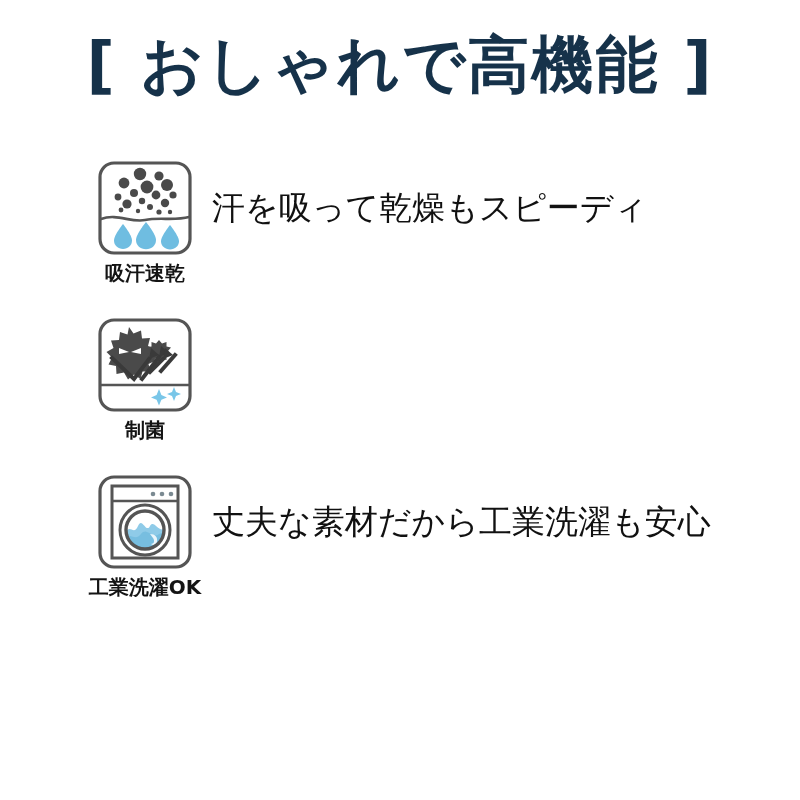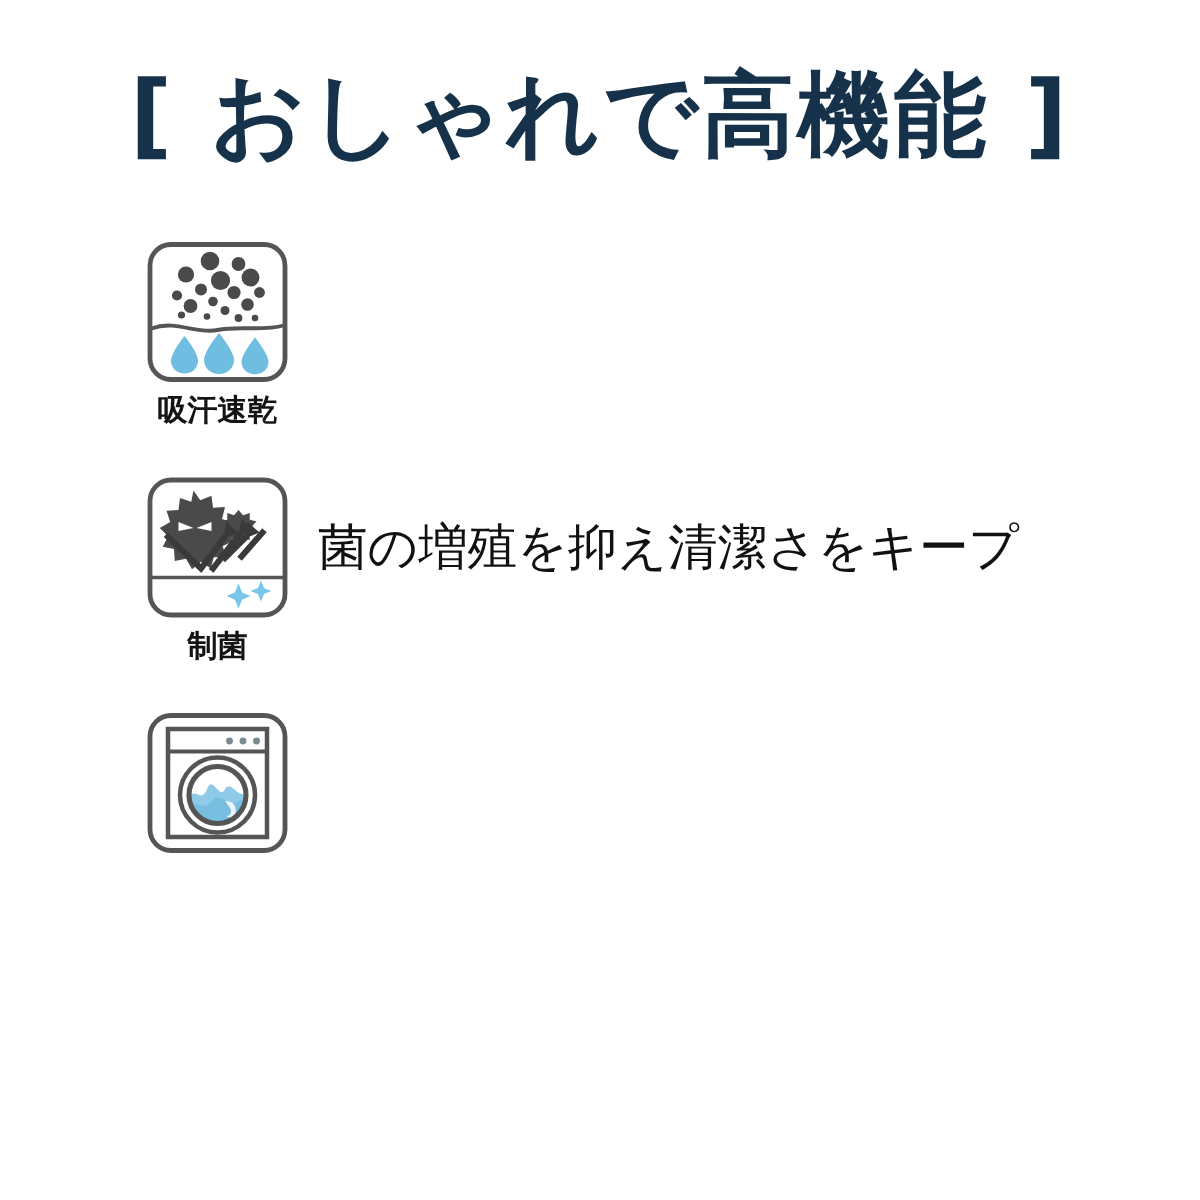--- a/index.html
+++ b/index.html
@@ -18,21 +18,21 @@
     position: relative;
     width: 800px;
     height: 800px;
     background: #ffffff;
   }
 
   
   .title-block {
     position: absolute;
     left: 0;
-    top: 38px;
+    top: 26px;
     width: 800px;
     text-align: center;
   }
   .title-text {
     display: inline-block;
     font-size: 62px;
     line-height: 78px;
     font-weight: 700;
     letter-spacing: 2px;
     color: #16324a;
@@ -128,20 +128,21 @@
             <path d="M4 59 C 20 53, 34 63, 48 60 C 62 57, 78 61, 92 57" fill="none" stroke="#555555" stroke-width="2.6" stroke-linecap="round"></path>
             <g fill="#6fbde1">
               <path d="M26 64 C 26 64, 17 75, 17 80.5 C 17 85.4, 21 89, 26 89 C 31 89, 35 85.4, 35 80.5 C 35 75, 26 64, 26 64 Z"></path>
               <path d="M49 62 C 49 62, 39 74, 39 80 C 39 85.4, 43.4 89.3, 49 89.3 C 54.6 89.3, 59 85.4, 59 80 C 59 74, 49 62, 49 62 Z"></path>
               <path d="M73 65 C 73 65, 64 76, 64 81.3 C 64 86, 68 89.5, 73 89.5 C 78 89.5, 82 86, 82 81.3 C 82 76, 73 65, 73 65 Z"></path>
             </g>
           </svg>
         </div>
         <div class="icon-caption">吸汗速乾</div>
       </div>
+      <div class="desc">汗を吸って乾燥もスピーディ</div>
     </div>
 
     <div class="feature-row">
       <div class="icon-col">
         <div class="icon-box">
           <svg width="96" height="96" viewBox="0 0 96 96">
             <rect x="3" y="3" width="90" height="90" rx="14" ry="14" fill="#ffffff" stroke="#555555" stroke-width="3.2"></rect>
             <line x1="4" y1="68" x2="92" y2="68" stroke="#555555" stroke-width="2.4"></line>
 
             <g>
@@ -174,21 +175,20 @@
             </g>
 
             <g fill="#79c6e8">
               <path d="M62 72 L64.4 78 L70 80.4 L64.4 82.8 L62 88.6 L59.6 82.8 L54 80.4 L59.6 78 Z"></path>
               <path d="M77 70 L79 75 L84 77 L79 79 L77 84 L75 79 L70 77 L75 75 Z"></path>
             </g>
           </svg>
         </div>
         <div class="icon-caption">制菌</div>
       </div>
-      <div class="desc">菌の増殖を抑え清潔さをキープ</div>
     </div>
 
     <div class="feature-row">
       <div class="icon-col">
         <div class="icon-box">
           <svg width="96" height="96" viewBox="0 0 96 96">
             <rect x="3" y="3" width="90" height="90" rx="14" ry="14" fill="#ffffff" stroke="#555555" stroke-width="3.2"></rect>
 
             <rect x="15" y="12" width="66" height="72" fill="#ffffff" stroke="#555555" stroke-width="3"></rect>
 
@@ -206,20 +206,22 @@
               <circle cx="48" cy="56" r="18.3"></circle>
             </clipPath>
             <g clip-path="url(#drumClip)">
               <path d="M29 58 C 33 50, 37 62, 41 52 C 45 42, 49 60, 53 52 C 57 45, 62 60, 68 54 L 68 78 L 29 78 Z" fill="#8fcbe8"></path>
               <path d="M29 64 C 34 58, 38 68, 44 60 C 50 52, 55 66, 62 60 L 68 58 L 68 78 L 29 78 Z" fill="#6fb9dd" opacity="0.75"></path>
               <path d="M53 60 C 58 60, 61 63, 60 68 C 59 71, 56 72, 54 70 C 57 70, 58 67, 56 64 Z" fill="#ffffff" opacity="0.85"></path>
             </g>
             <circle cx="48" cy="56" r="18.3" fill="none" stroke="#555555" stroke-width="2"></circle>
           </svg>
         </div>
+        <div class="icon-caption">工業洗濯OK</div>
       </div>
+      <div class="desc">丈夫な素材だから工業洗濯も安心</div>
     </div>
 
     <div class="feature-row">
     </div>
 
   </div>
 </div>
 
 </body></html>

